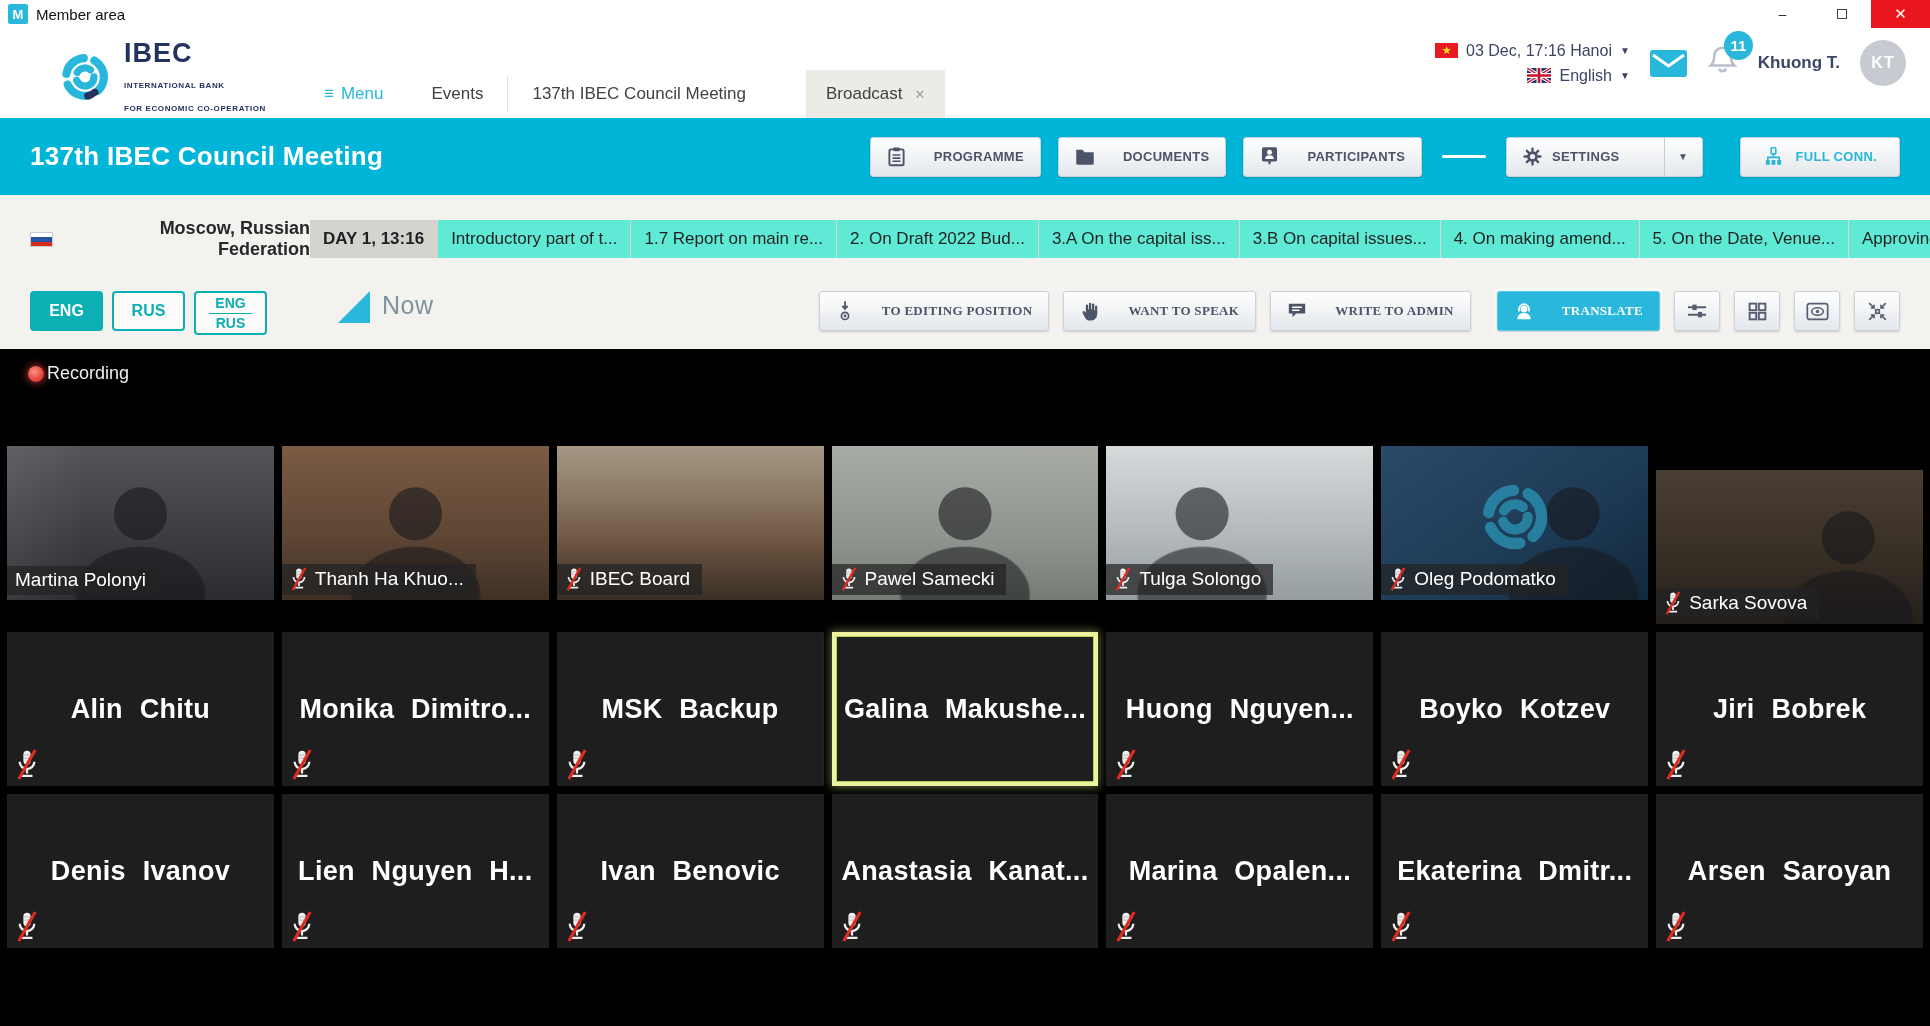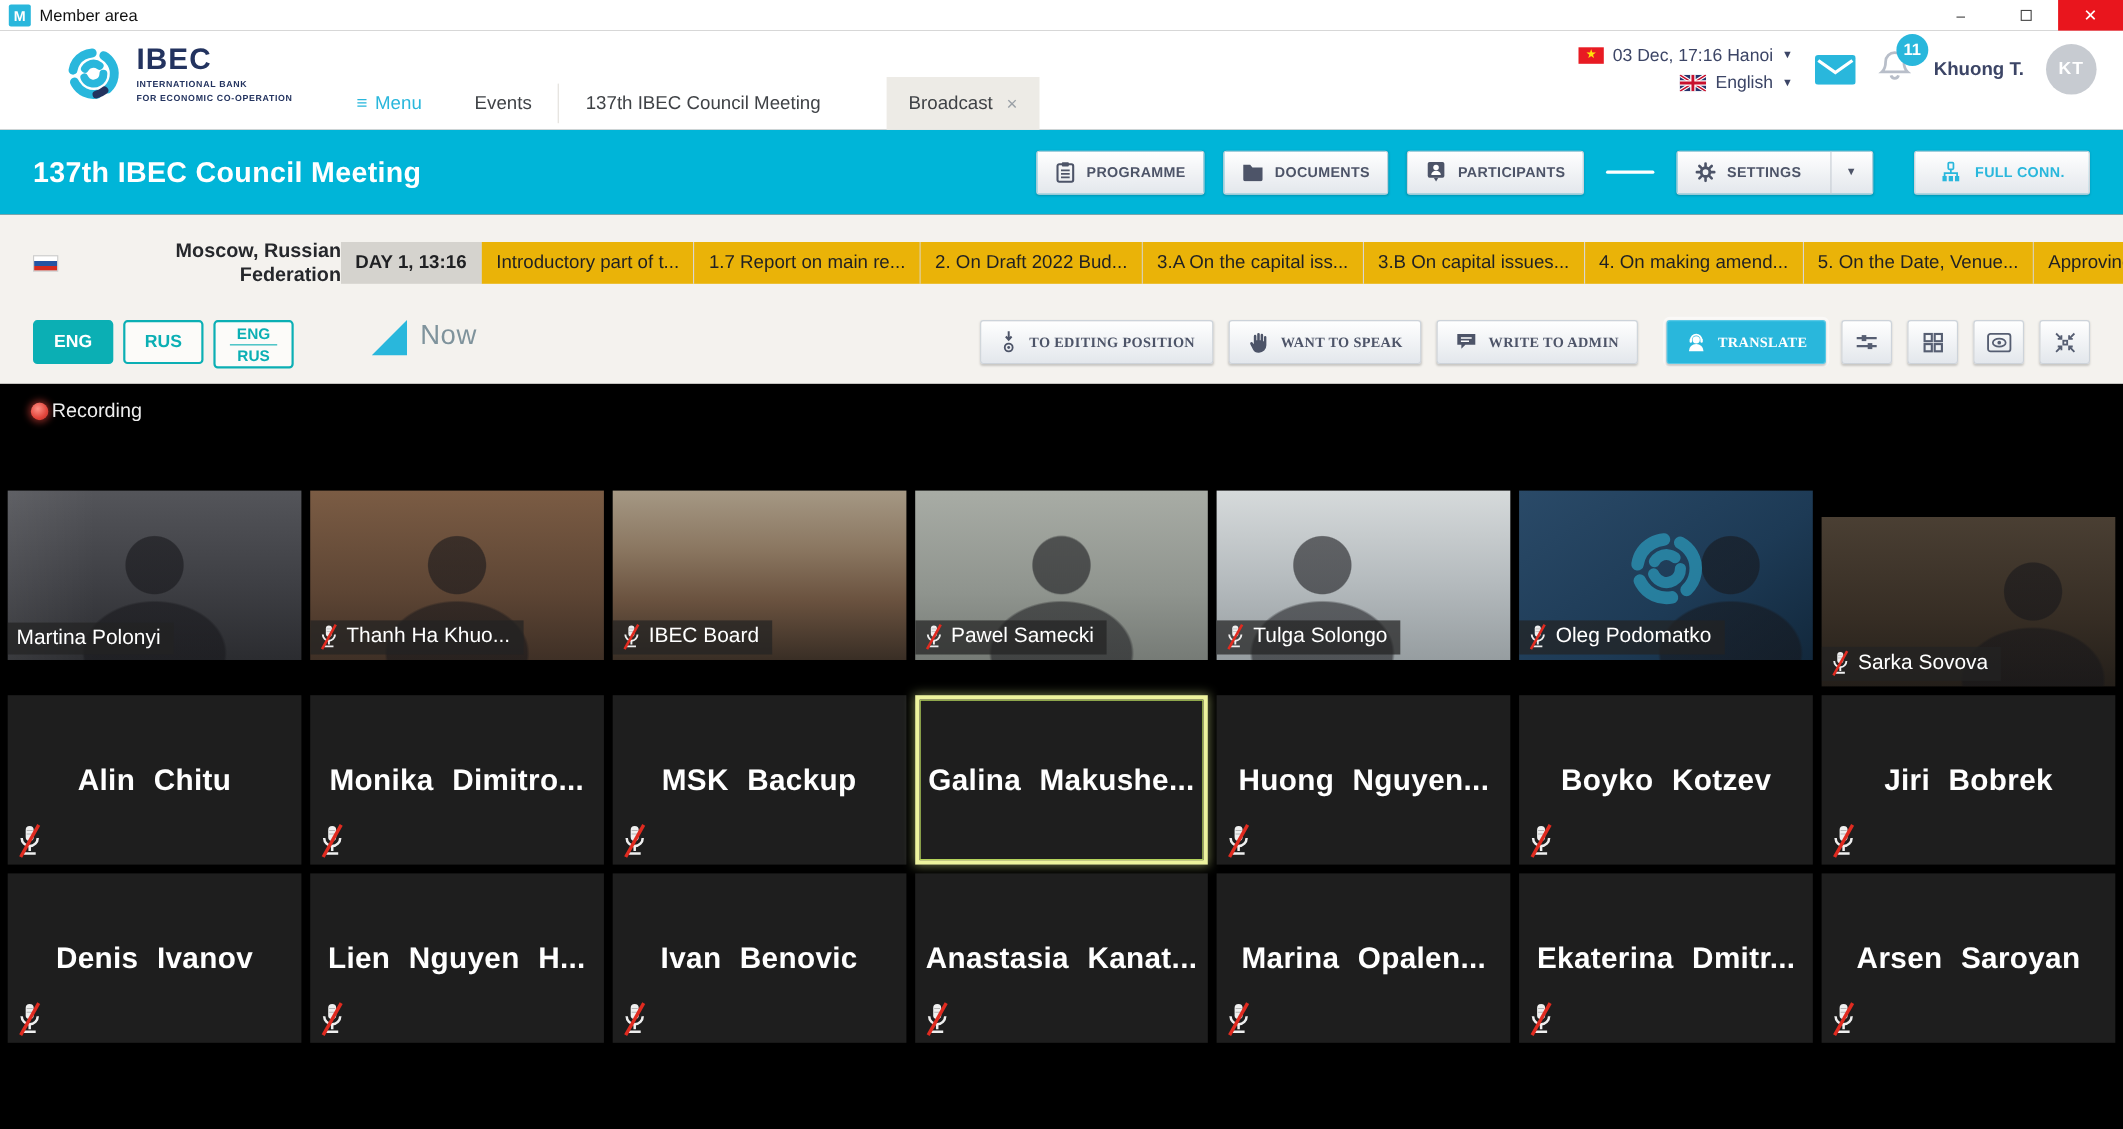--- a/index.html
+++ b/index.html
@@ -14,21 +14,21 @@
   .win-title { font-size:15px; color:#111; }
   .win-controls { margin-left:auto; display:flex; height:28px; }
   .win-btn { width:59px; height:28px; display:flex; align-items:center; justify-content:center; color:#333; font-size:14px; }
   .win-btn.close { background:#e9151d; color:#fff; font-size:15px; }
   .maxbox { width:10px; height:10px; border:1.5px solid #444; display:inline-block; }
 
   
   .header { height:90px; background:#fff; position:relative; }
   .logo { position:absolute; left:58px; top:12px; display:flex; gap:12px; align-items:center; }
   .logo-text .brand { font-size:27px; font-weight:bold; color:#23335f; letter-spacing:1px; line-height:1; }
-  .logo-text .tag { font-size:8px; font-weight:bold; color:#23335f; letter-spacing:.6px; margin-top:4px; }
+  .logo-text .tag { font-size:8px; font-weight:bold; color:#23335f; letter-spacing:.6px; margin-top:14px; }
   .nav { position:absolute; left:300px; bottom:0; height:48px; display:flex; align-items:center; font-size:17px; color:#3f4246; }
   .nav-item { padding:0 24px; display:flex; align-items:center; gap:7px; height:48px; white-space:nowrap; }
   .nav-menu { color:var(--accent,#2fb6d9); }
   .nav-sep { width:1px; height:36px; background:#e2dfda; }
   .nav-tab { background:#edebe6; height:48px; display:flex; align-items:center; gap:12px; padding:0 20px; margin-left:36px; }
   .tab-x { color:#9aa0a6; font-size:13px; }
   .header-right { position:absolute; right:24px; top:12px; display:flex; align-items:center; gap:20px; }
   .dt-block { text-align:right; color:#3c4566; font-size:16px; display:flex; flex-direction:column; gap:7px; align-items:flex-end; }
   .dt-row { display:flex; align-items:center; gap:8px; }
   .caret { font-size:10px; color:#3c4566; }
@@ -39,37 +39,37 @@
   .badge { position:absolute; top:-13px; right:-15px; width:29px; height:29px; border-radius:50%; background:var(--accent,#29b7dc);
            color:#fff; font-weight:bold; font-size:15px; display:flex; align-items:center; justify-content:center; }
   .user-name { font-weight:bold; font-size:17px; color:#3c4566; }
   .avatar { width:46px; height:46px; border-radius:50%; background:#c7cbd1; color:#fff; font-weight:bold; font-size:16px;
             letter-spacing:1px; display:flex; align-items:center; justify-content:center; }
 
   
   .cyanbar { height:77px; background:var(--bar,#00b5d8); display:flex; align-items:center; padding:0 30px; }
   .meet-title { color:#fff; font-weight:bold; font-size:26px; letter-spacing:.3px; margin-right:auto; }
   .btn { background:linear-gradient(#ffffff,#e3e7ec); border:1px solid #cdd3da; border-radius:3px; height:40px;
-         display:flex; align-items:center; gap:10px; padding:0 16px; color:#4d5468; font-weight:bold; font-size:13px;
+         display:flex; align-items:center; gap:28px; padding:0 16px; color:#4d5468; font-weight:bold; font-size:13px;
          letter-spacing:.3px; box-shadow:0 1px 2px rgba(0,0,0,.18); white-space:nowrap; }
   .bar-group { display:flex; align-items:center; gap:17px; }
   .dash { width:44px; height:3px; background:#fff; border-radius:2px; margin:0 20px; }
   .split { display:flex; padding:0; }
   .split .main { display:flex; align-items:center; gap:10px; padding:0 16px; height:100%; }
   .split .arrow { width:38px; height:100%; display:flex; align-items:center; justify-content:center;
                   border-left:1px solid #c6ccd3; font-size:10px; color:#4d5468; }
   .btn.fullconn { color:var(--accent,#25b4da); margin-left:37px; padding:0 22px; gap:12px; }
 
   
   .subheader { height:154px; background:#f4f2ee; padding-top:25px; }
   .agenda-row { display:flex; align-items:center; padding:0 30px; height:38px;text-align:right; }
   .loc { display:flex; align-items:center; gap:11px; width:280px; flex:none; }
   .loc-label { font-weight:bold; font-size:18px; color:#26282c; }
   .agenda-strip { display:flex; height:38px; flex:1; }
-  .agenda-item { display:flex; align-items:center; padding:0 13px; background:#eab308; border-right:1px solid #d8d6d1;
+  .agenda-item { display:flex; align-items:center; padding:0 13px; background:#5eead4; border-right:1px solid #d8d6d1;
                  font-size:17px; color:#1f2023; white-space:nowrap; overflow:hidden; flex:1 1 auto; }
   .agenda-item.active { background:#d5d3ce; font-weight:bold; flex:0 0 auto; }
   .controls-row { display:flex; align-items:flex-start; padding:0 30px; margin-top:33px; height:44px; }
   .lang { height:40px; min-width:73px; border:2px solid var(--teal,#0db0b5); border-radius:4px; background:#fcfbf9;
           color:var(--teal,#0db0b5); font-weight:bold; font-size:16px; display:flex; flex-direction:column;
           align-items:center; justify-content:center; margin-right:9px; }
   .lang.active { background:var(--teal,#0bafb4); border-color:var(--teal,#0bafb4); color:#fff; }
   .lang.dual { height:44px; font-size:14px; line-height:1.3; }
   .lang.dual .top { border-bottom:1px solid var(--teal,#0db0b5); padding:0 6px 1px; }
   .now-tri { width:0; height:0; border-bottom:32px solid var(--accent,#2bb8d9); border-right:32px solid transparent;

